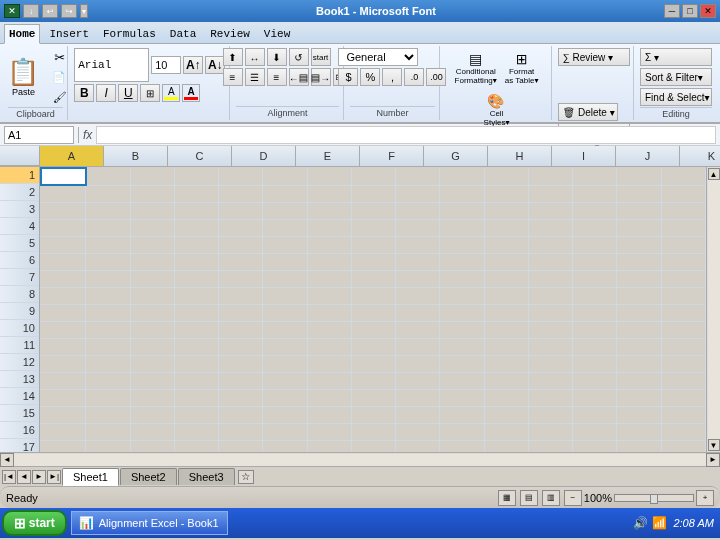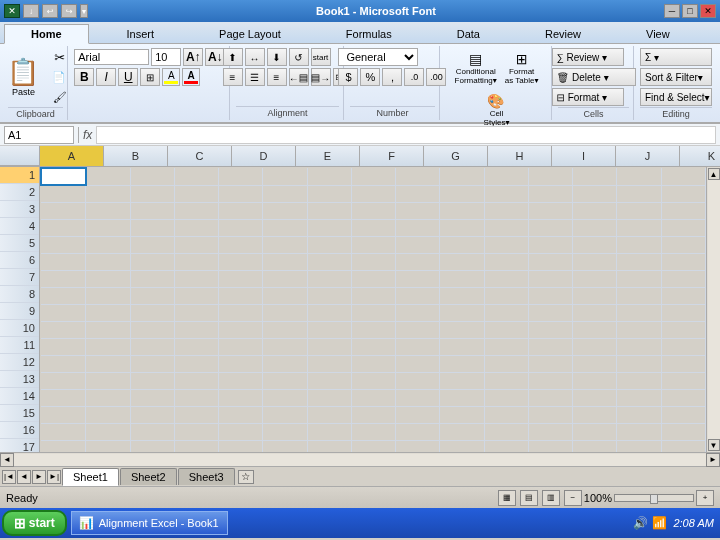--- a/index.html
+++ b/index.html
@@ -28,27 +28,28 @@
     
     #ribbon-tabs {
       background: linear-gradient(to bottom, #dce6f0, #c5d9ef);
       height: 22px;
       display: flex;
       align-items: flex-end;
       padding: 0 4px;
       border-bottom: 1px solid #aaa;
     }
     .ribbon-tab {
-      padding: 3px 26px;
+      padding: 3px 4px;
       font-size: 11px;
       cursor: pointer;
       border: 1px solid transparent;
       border-bottom: none;
-      margin-right: 11px;
+      margin-right: 4px;
       background: transparent;
+      font-family: Liberation Mono, monospace;
     }
     .ribbon-tab.active {
       background: #f0f7ff;
       border-color: #aaa;
       border-bottom: 1px solid #f0f7ff;
       font-weight: bold;
       position: relative;
       top: 1px;
     }
 
@@ -117,23 +118,24 @@
       padding: 2px;
     }
     .font-row {
       display: flex;
       align-items: center;
       gap: 2px;
     }
     .font-name-box {
       width: 75px; height: 16px;
       border: 1px solid #aaa;
-      padding: 0 3px;
+      padding: 16px 3px;
       font-size: 11px;
       background: white;
+      font-family: Liberation Mono, monospace;
     }
     .font-size-box {
       width: 30px; height: 18px;
       border: 1px solid #aaa;
       padding: 0 3px;
       font-size: 11px;
       background: white;
     }
     .small-icon-btn {
       width: 20px; height: 18px;
@@ -300,20 +302,21 @@
 
     
     #status-bar {
       background: linear-gradient(to bottom, #d8d4cc, #c8c4bc);
       height: 22px;
       display: flex;
       align-items: center;
       justify-content: space-between;
       padding: 0 6px;
       border-top: 1px solid #aaa;
+      border-radius: 9px;
     }
     #status-left { font-size: 11px; }
     #status-right {
       display: flex;
       align-items: center;
       gap: 4px;
       font-size: 11px;
     }
     .zoom-controls {
       display: flex;
@@ -419,21 +422,20 @@
   <div class="title-icons">
     <div class="title-icon-btn">─</div>
     <div class="title-icon-btn">□</div>
     <div class="title-icon-btn close">✕</div>
   </div>
 </div>
 
 <div id="ribbon-tabs">
   <div class="ribbon-tab active">Home</div>
   <div class="ribbon-tab">Insert</div>
-  <div class="ribbon-tab">Page Layout</div>
   <div class="ribbon-tab">Formulas</div>
   <div class="ribbon-tab">Data</div>
   <div class="ribbon-tab">Review</div>
   <div class="ribbon-tab">View</div>
 </div>
 
 <div id="ribbon">
 
   <div class="ribbon-group" style="min-width:60px;">
     <div class="ribbon-group-content" style="flex-direction:column;gap:1px;align-items:flex-start;">
@@ -533,21 +535,21 @@
         <div style="font-size:14px;">🎨</div>
         <div>Cell<br>Styles▾</div>
       </div>
     </div>
     <div class="ribbon-group-label">Styles</div>
   </div>
 
   <div class="ribbon-group" style="min-width:80px;">
     <div class="ribbon-group-content" style="flex-direction:column;gap:2px;align-items:flex-start;">
       <div class="small-icon-btn" style="width:72px;font-size:10px;justify-content:flex-start;padding-left:4px;">∑ Review ▾</div>
-      <div class="small-icon-btn" style="width:84px;font-size:10px;justify-content:flex-start;padding-left:4px;">🗑 Delete ▾</div>
+      <div class="small-icon-btn" style="width:60px;font-size:10px;justify-content:flex-start;padding-left:4px;margin-top:35px;">🗑 Delete ▾</div>
       <div class="small-icon-btn" style="width:72px;font-size:10px;justify-content:flex-start;padding-left:4px;">⊟ Format ▾</div>
     </div>
     <div class="ribbon-group-label">Cells</div>
   </div>
 
   <div class="ribbon-group" style="min-width:80px;border-right:none;">
     <div class="ribbon-group-content" style="flex-direction:column;gap:2px;align-items:flex-start;">
       <div class="small-icon-btn" style="width:72px;font-size:10px;justify-content:flex-start;padding-left:4px;">Σ ▾</div>
       <div class="small-icon-btn" style="width:72px;font-size:10px;justify-content:flex-start;padding-left:4px;">Sort &amp; Filter▾</div>
       <div class="small-icon-btn" style="width:72px;font-size:10px;justify-content:flex-start;padding-left:4px;">Find &amp; Select▾</div>

